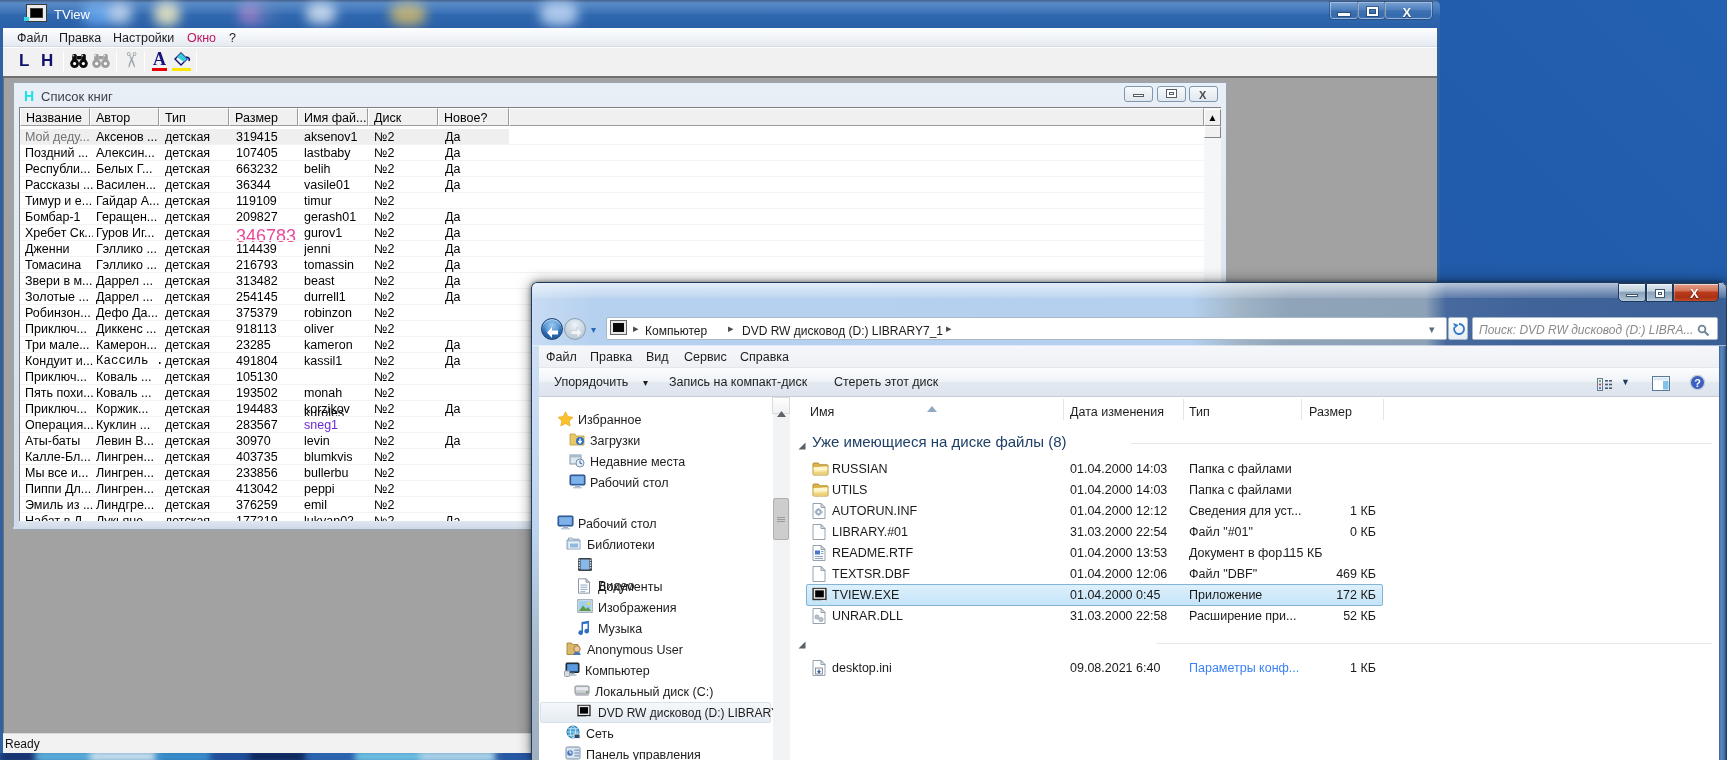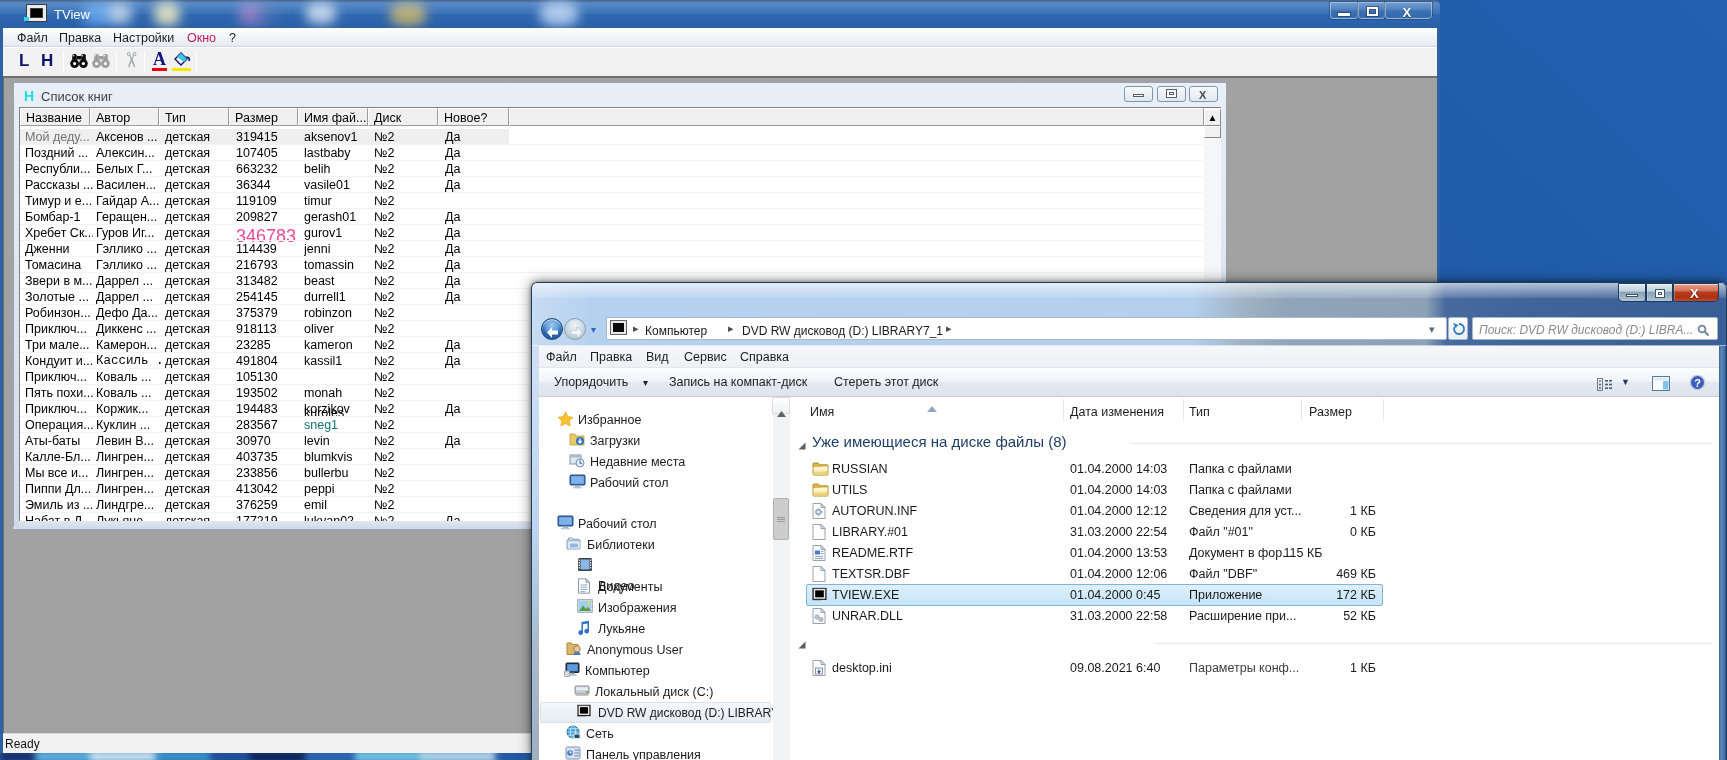--- a/index.html
+++ b/index.html
@@ -272,21 +272,21 @@
 <div class="a txt" style="left:165px;top:402px;width:62px;overflow:hidden;font-size:12.5px;color:#000;">детская</div>
 <div class="a txt" style="left:236px;top:402px;width:60px;overflow:hidden;font-size:12.5px;color:#000;">194483</div>
 <div class="a txt" style="left:304px;top:402px;width:62px;overflow:hidden;font-size:12.5px;color:#000;">korzikov</div>
 <div class="a txt" style="left:374px;top:402px;width:62px;overflow:hidden;font-size:12.5px;color:#000;">№2</div>
 <div class="a txt" style="left:445px;top:402px;width:60px;overflow:hidden;font-size:12.5px;color:#000;">Да</div>
 <div class="a" style="left:20px;top:416px;width:1183px;height:1px;background:#f3f3f3;"></div>
 <div class="a txt" style="left:25px;top:418px;width:68px;overflow:hidden;font-size:12.5px;color:#000;">Операция...</div>
 <div class="a txt" style="left:96px;top:418px;width:66px;overflow:hidden;font-size:12.5px;color:#000;">Куклин ...</div>
 <div class="a txt" style="left:165px;top:418px;width:62px;overflow:hidden;font-size:12.5px;color:#000;">детская</div>
 <div class="a txt" style="left:236px;top:418px;width:60px;overflow:hidden;font-size:12.5px;color:#000;">283567</div>
-<div class="a txt" style="left:304px;top:418px;width:62px;overflow:hidden;font-size:12.5px;color:#0f766e;">sneg1</div>
+<div class="a txt" style="left:304px;top:418px;width:62px;overflow:hidden;font-size:12.5px;color:#6d28d9;">sneg1</div>
 <div class="a txt" style="left:374px;top:418px;width:62px;overflow:hidden;font-size:12.5px;color:#000;">№2</div>
 <div class="a" style="left:20px;top:432px;width:1183px;height:1px;background:#f3f3f3;"></div>
 <div class="a txt" style="left:25px;top:434px;width:68px;overflow:hidden;font-size:12.5px;color:#000;">Аты-баты</div>
 <div class="a txt" style="left:96px;top:434px;width:66px;overflow:hidden;font-size:12.5px;color:#000;">Левин В...</div>
 <div class="a txt" style="left:165px;top:434px;width:62px;overflow:hidden;font-size:12.5px;color:#000;">детская</div>
 <div class="a txt" style="left:236px;top:434px;width:60px;overflow:hidden;font-size:12.5px;color:#000;">30970</div>
 <div class="a txt" style="left:304px;top:434px;width:62px;overflow:hidden;font-size:12.5px;color:#000;">levin</div>
 <div class="a txt" style="left:374px;top:434px;width:62px;overflow:hidden;font-size:12.5px;color:#000;">№2</div>
 <div class="a txt" style="left:445px;top:434px;width:60px;overflow:hidden;font-size:12.5px;color:#000;">Да</div>
 <div class="a" style="left:20px;top:448px;width:1183px;height:1px;background:#f3f3f3;"></div>
@@ -529,21 +529,21 @@
 <div class="a" style="left:281px;top:378px;width:17px;height:17px;"><svg width="14" height="16" viewBox="0 0 14 16">
         <path d="M1 0.5 L9 0.5 L13 4.5 L13 15.5 L1 15.5 Z" fill="#ffffff" stroke="#8a98a6" stroke-width="0.9"></path>
         <path d="M9 0.5 L9 4.5 L13 4.5 Z" fill="#dfe6ec" stroke="#8a98a6" stroke-width="0.9"></path>
         <g>
           <rect x="3.5" y="8" width="7" height="6" fill="#f8f8f8" stroke="#707a84" stroke-width="0.8"></rect>
           <path d="M7 9.5 L7 12.5 M5.6 11.2 L7 12.8 L8.4 11.2" stroke="#2858a8" stroke-width="1.2" fill="none"></path>
         </g>
       </svg></div>
 <div class="a txt" style="left:301px;top:379px;font-size:12.5px;color:#1a1a1a;">desktop.ini</div>
 <div class="a txt" style="left:539px;top:379px;font-size:12.5px;color:#1a1a1a;">09.08.2021 6:40</div>
-<div class="a txt" style="left:658px;top:379px;font-size:12.5px;color:#404040;">Параметры конф...</div>
+<div class="a txt" style="left:658px;top:379px;font-size:12.5px;color:#3b82f6;">Параметры конф...</div>
 <div class="a txt" style="left:765px;top:379px;width:80px;text-align:right;font-size:12.5px;color:#1a1a1a;">1 КБ</div>
 <div class="a" style="left:8px;top:115px;width:236px;height:363px;background:#ffffff;overflow:hidden;">
       <div class="a" style="left:18px;top:14px;width:17px;height:17px;"><svg width="17" height="16" viewBox="0 0 17 16">
           <path d="M8.5 0.8 L10.8 5.6 L16 6.3 L12.2 9.9 L13.2 15 L8.5 12.5 L3.8 15 L4.8 9.9 L1 6.3 L6.2 5.6 Z" fill="#fbc12d" stroke="#e8a21a" stroke-width="0.7"></path>
         </svg></div>
       <div class="a txt" style="left:39px;top:16px;font-size:12.5px;color:#1c1c1c;">Избранное</div>
       <div class="a" style="left:30px;top:35px;width:17px;height:17px;"><svg width="16" height="15" viewBox="0 0 16 15">
           <path d="M1 2 L1 13 L15 13 L15 4 L7 4 L6 2 Z" fill="#e8c966" stroke="#bf9c3f" stroke-width="0.8"></path>
           <circle cx="11" cy="9" r="4" fill="#2f6fc4"></circle>
           <path d="M11 6.5 L11 10.5 M9.3 9 L11 11 L12.7 9" stroke="#ffffff" stroke-width="1.3" fill="none"></path>
@@ -606,21 +606,21 @@
       <div class="a" style="left:38px;top:202px;width:17px;height:17px;"><svg width="16" height="14" viewBox="0 0 16 14">
           <rect x="0.8" y="0.8" width="14.4" height="12.4" fill="#eef4f8" stroke="#8496a8"></rect>
           <rect x="2" y="2" width="12" height="10" fill="#9fd0f0"></rect>
           <path d="M2 12 L6 6.5 L9 10 L11 8 L14 12 Z" fill="#5a9a48"></path>
           <circle cx="11.5" cy="4.5" r="1.5" fill="#f8d848"></circle>
         </svg></div>
       <div class="a txt" style="left:59px;top:204px;font-size:12.5px;color:#1c1c1c;">Изображения</div>
       <div class="a" style="left:38px;top:223px;width:17px;height:17px;"><svg width="14" height="16" viewBox="0 0 14 16">
           <path d="M4.5 2 L12 0.8 L12 11.2 A2.3 2.3 0 1 1 10.5 9 L10.5 3.5 L6 4.2 L6 12.7 A2.3 2.3 0 1 1 4.5 10.5 Z" fill="#2f6fc4"></path>
         </svg></div>
-      <div class="a txt" style="left:59px;top:225px;font-size:12.5px;color:#1c1c1c;">Лукьяне</div>
+      <div class="a txt" style="left:59px;top:225px;font-size:12.5px;color:#1c1c1c;">Музыка</div>
       <div class="a" style="left:27px;top:244px;width:17px;height:17px;"><svg width="16" height="15" viewBox="0 0 16 15">
           <path d="M1 2 L1 13.5 L12 13.5 L12 3.5 L6.5 3.5 L5.5 2 Z" fill="#d8b96a" stroke="#ab8a40"></path>
           <circle cx="11" cy="8" r="3.2" fill="#f0c8a0" stroke="#a87848"></circle>
           <path d="M7.5 14 Q7.5 10.8 11 10.8 Q14.5 10.8 14.5 14 Z" fill="#4878b8"></path>
         </svg></div>
       <div class="a txt" style="left:48px;top:246px;font-size:12.5px;color:#1c1c1c;">Anonymous User</div>
       <div class="a" style="left:25px;top:265px;width:17px;height:17px;"><svg width="17" height="15" viewBox="0 0 17 15">
           <rect x="2" y="1" width="13" height="9.5" rx="1" fill="#2a3a4a" stroke="#18222c"></rect>
           <rect x="3.2" y="2.2" width="10.6" height="7" fill="#5a9ae0"></rect>
           <rect x="6.5" y="10.5" width="4" height="1.8" fill="#8a9aa8"></rect>

